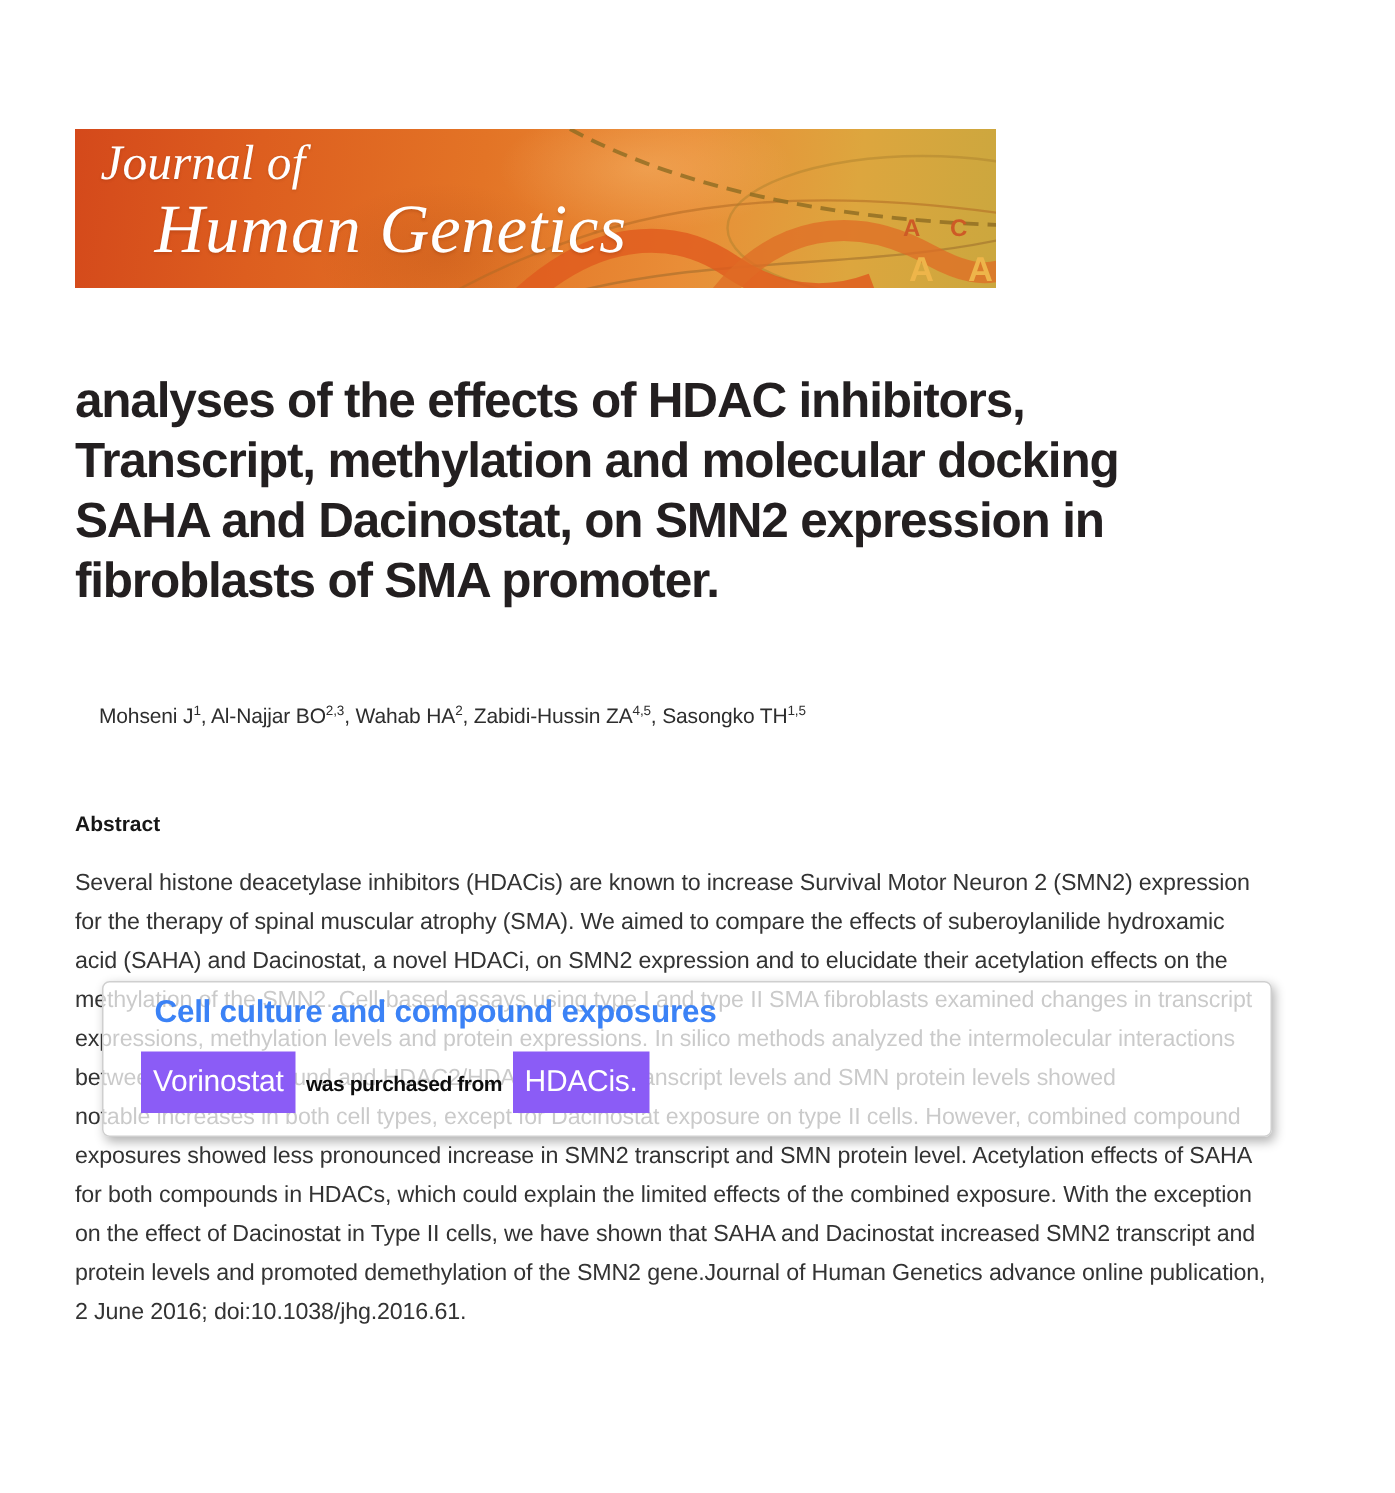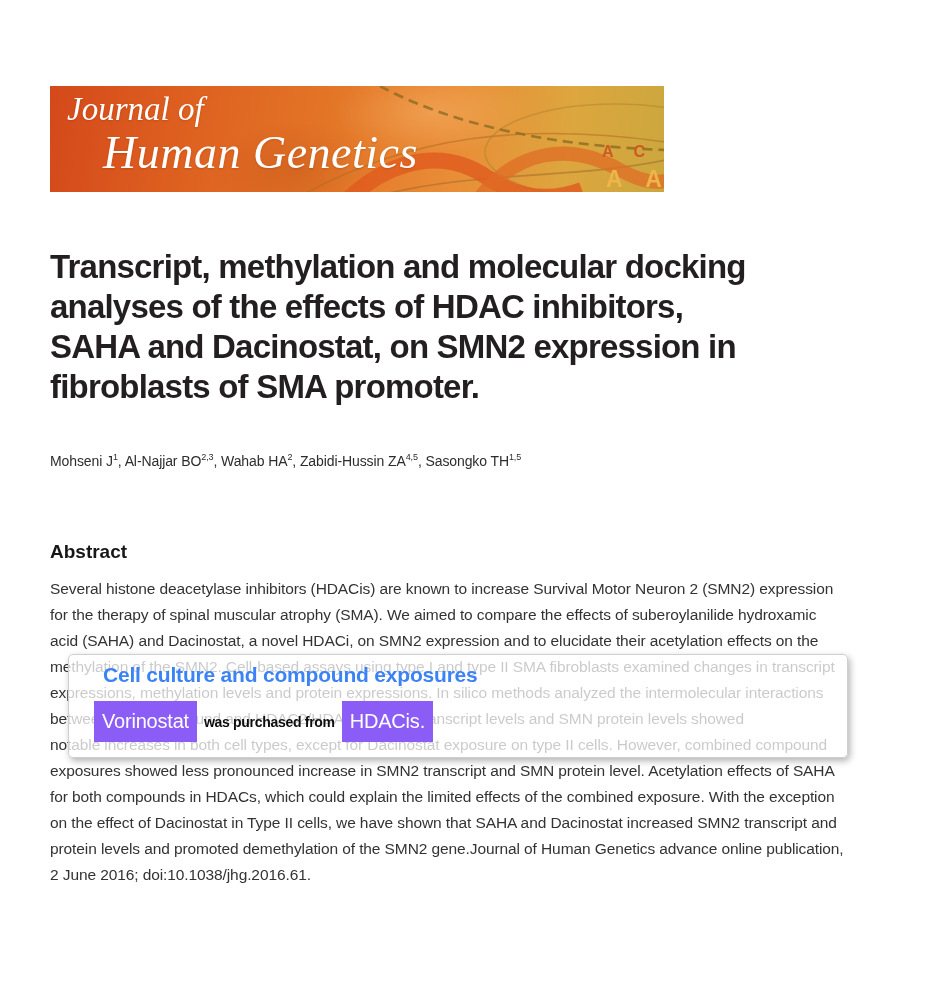--- a/index.html
+++ b/index.html
@@ -25,29 +25,29 @@
 
   
   .article-title {
     position:absolute; left:50px; top:247px; width:845px;
     font-size:33px; font-weight:bold; color:#231f20;
     line-height:40px; letter-spacing:-0.8px;
   }
 
   
   .authors {
-    position:absolute; left:50px; top:452px; margin:0;
+    position:absolute; left:50px; top:452px; margin:16px;
     font-size:14px; color:#2d2d2d; letter-spacing:-0.1px;
   }
   .authors sup { font-size:9px; }
 
   
   .abstract-heading {
     position:absolute; left:50px; top:541px; margin:0;
-    font-size:19px; font-weight:bold; color:#171717;
+    font-size:14px; font-weight:bold; color:#171717;
   }
   .abstract-body {
     position:absolute; left:50px; top:576px; width:845px;
     font-size:15.5px; color:#333333; letter-spacing:-0.1px;
   }
   .abstract-line { height:26px; line-height:26px; white-space:nowrap; }
 
   
   .popup {
     position:absolute; left:68px; top:654px; width:778px; height:102px;
@@ -91,22 +91,22 @@
       <text x="552" y="71" font-size="16" font-weight="bold" fill="#cd5a26" letter-spacing="8">A C</text>
       <text x="556" y="101" font-size="23" font-weight="bold" fill="#eeb54a" letter-spacing="9">A A</text>
     </svg>
     <div class="banner-text">
       <div class="banner-line1">Journal of</div>
       <div class="banner-line2">Human Genetics</div>
     </div>
   </div>
 
   <div class="article-title">
+    <div>analyses of the effects of HDAC inhibitors,</div>
     <div>Transcript, methylation and molecular docking</div>
-    <div>analyses of the effects of HDAC inhibitors,</div>
     <div>SAHA and Dacinostat, on SMN2 expression in</div>
     <div>fibroblasts of SMA promoter.</div>
   </div>
 
   <p class="authors"><span><span>Mohseni J</span><sup>1</sup></span><span><span>, Al-Najjar BO</span><sup>2,3</sup></span><span><span>, Wahab HA</span><sup>2</sup></span><span><span>, Zabidi-Hussin ZA</span><sup>4,5</sup></span><span><span>, Sasongko TH</span><sup>1,5</sup></span></p>
 
   <h2 class="abstract-heading">Abstract</h2>
 
   <div class="abstract-body">
     <div class="abstract-line">Several histone deacetylase inhibitors (HDACis) are known to increase Survival Motor Neuron 2 (SMN2) expression</div>

